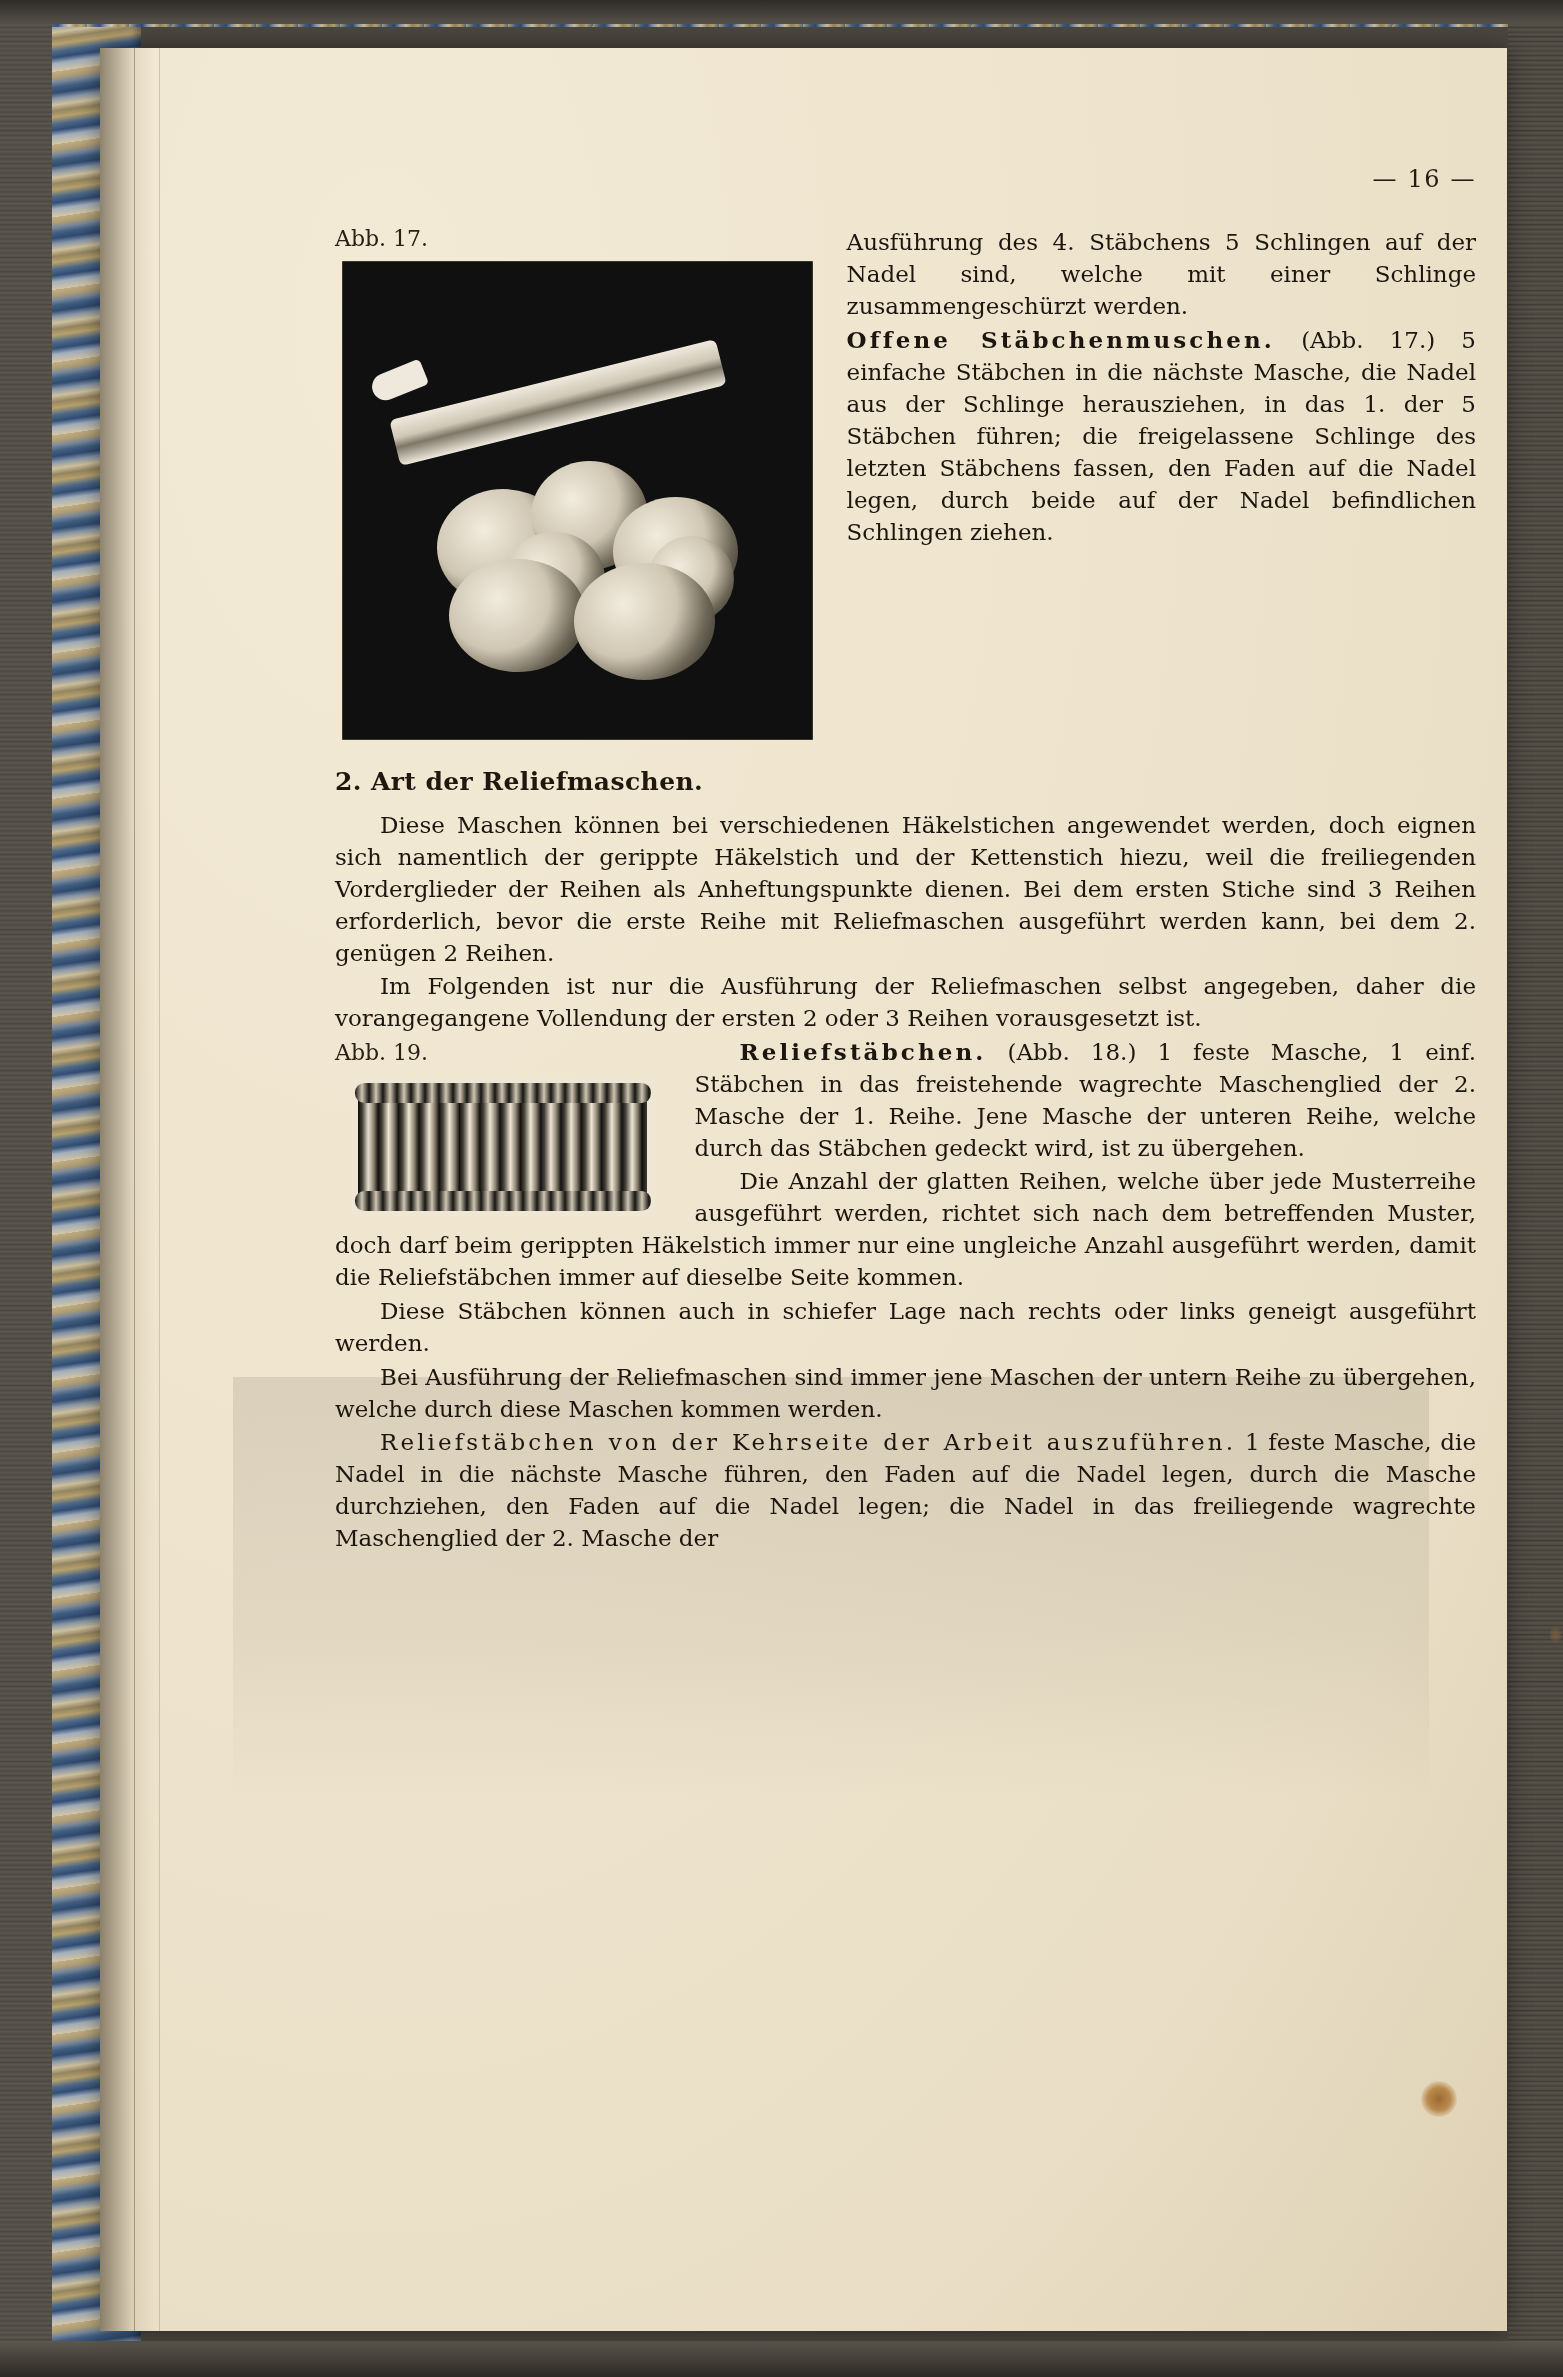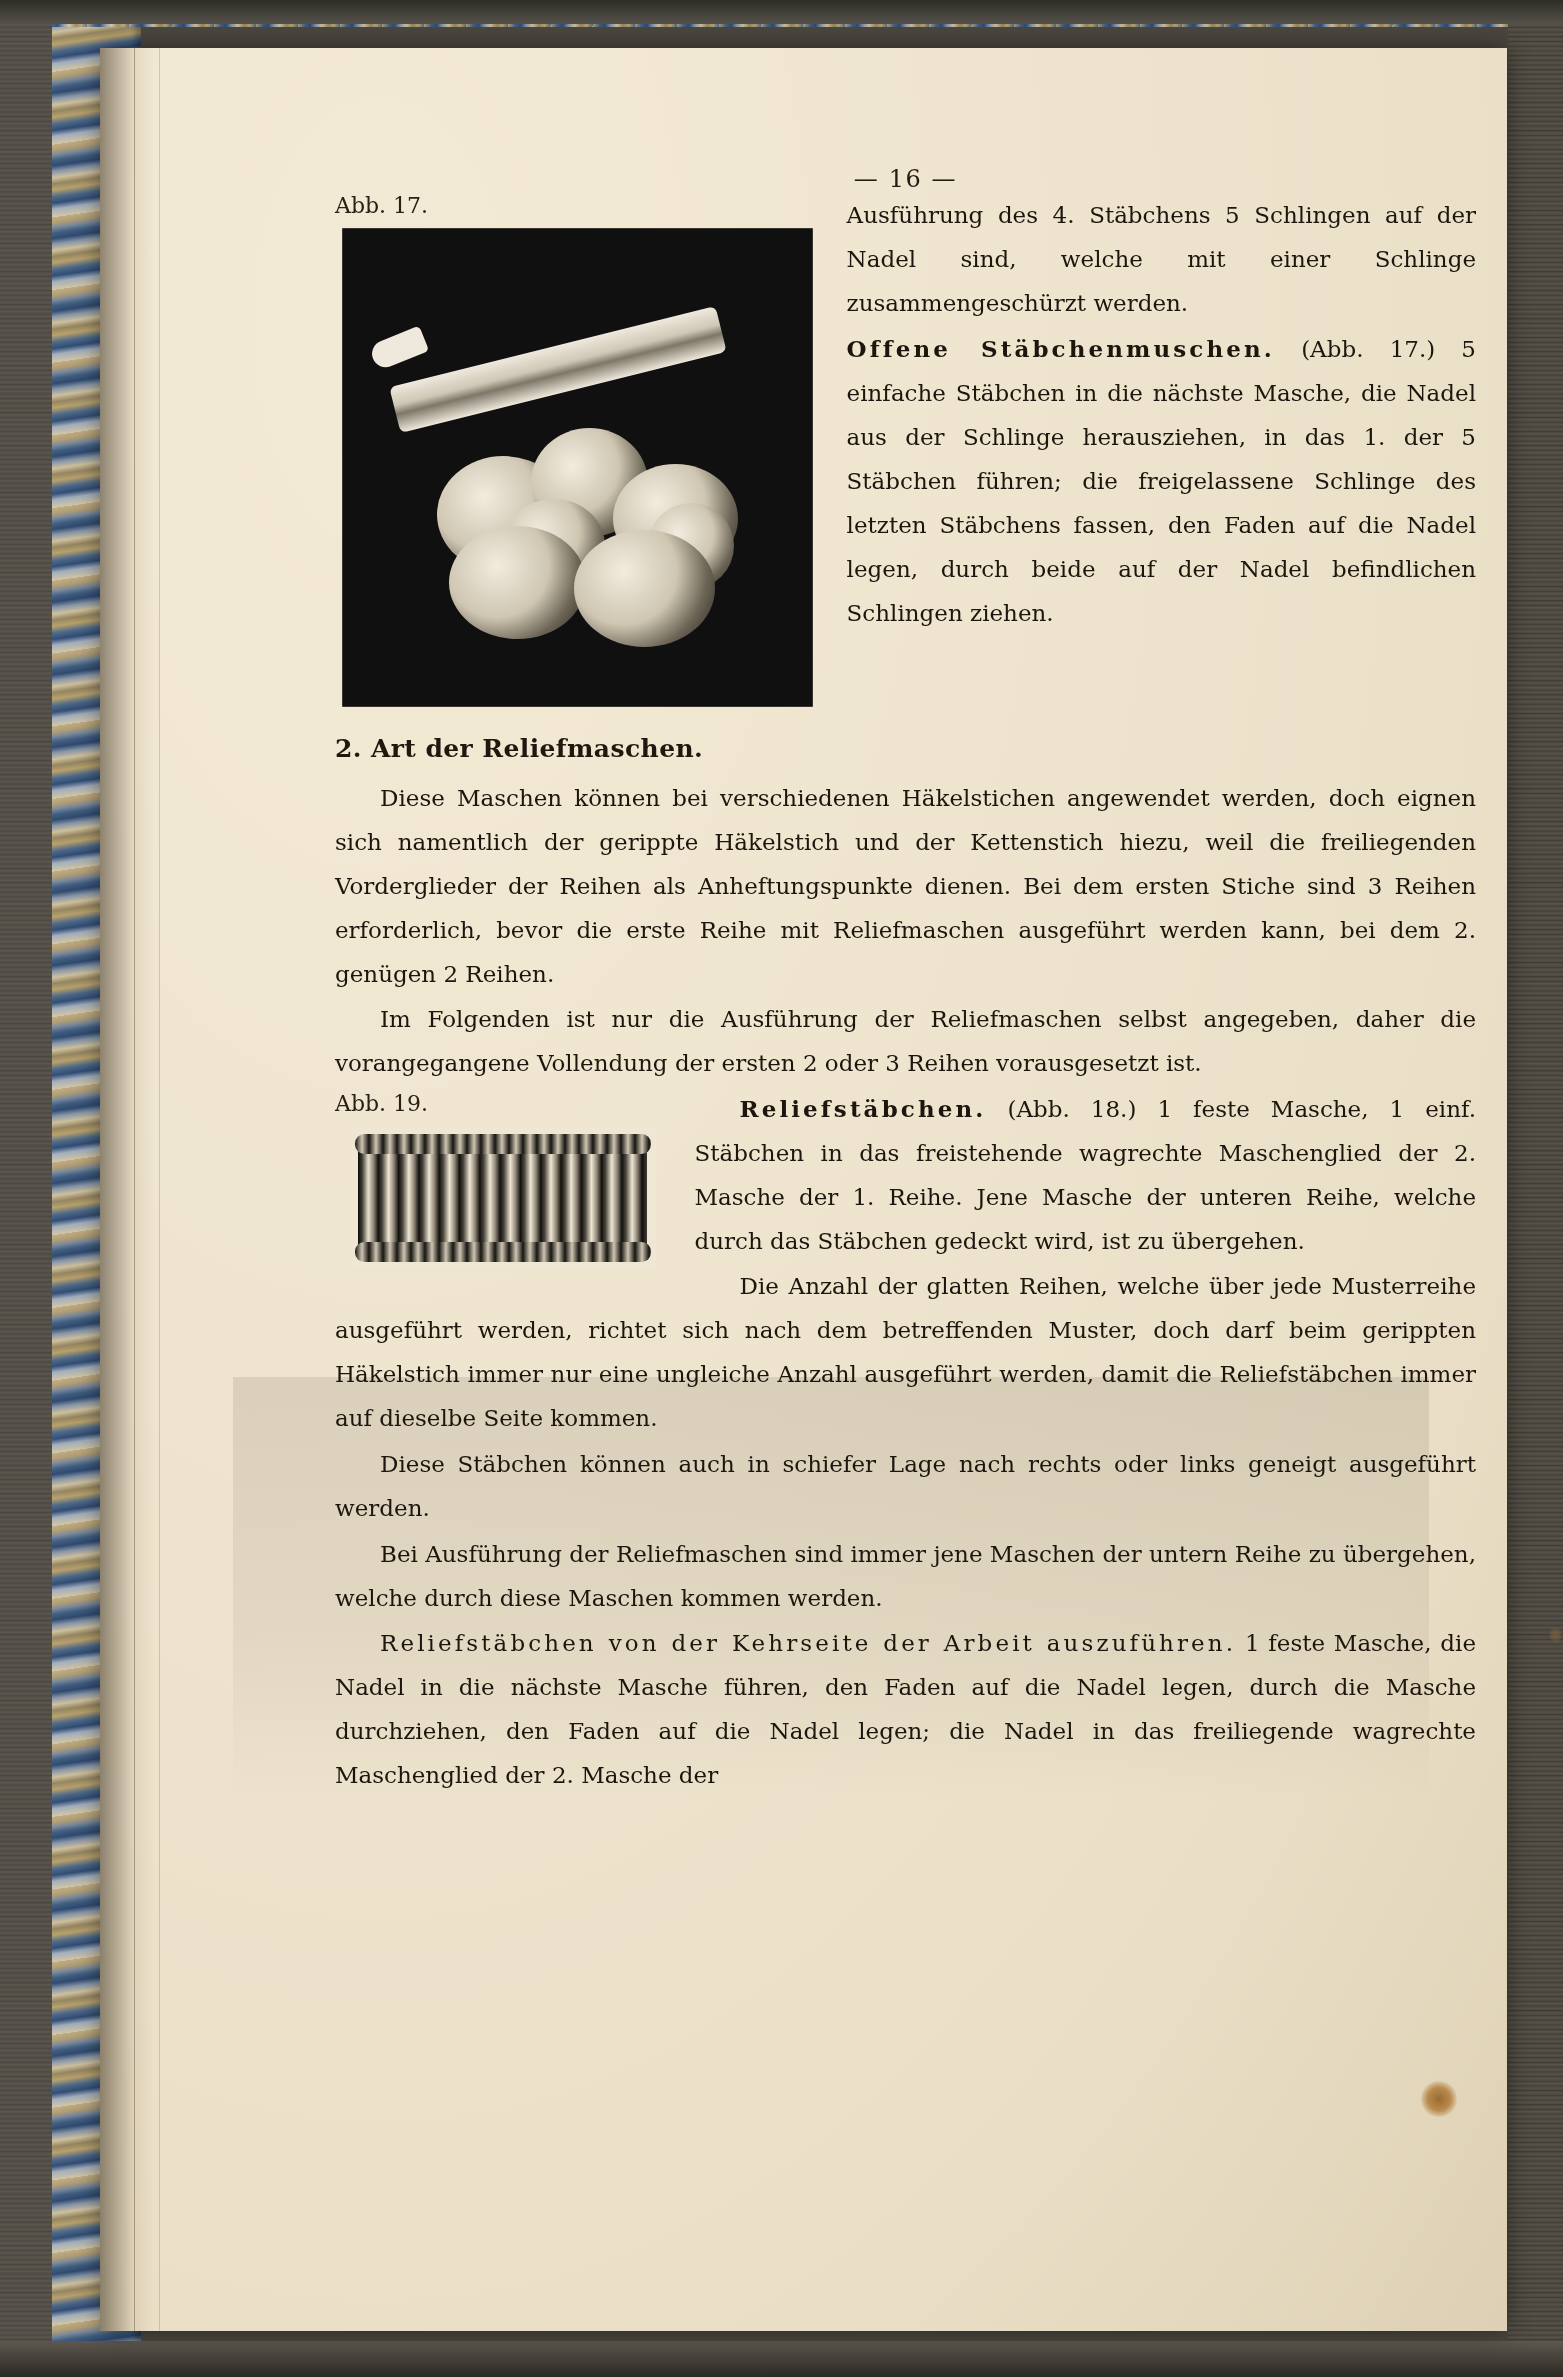--- a/index.html
+++ b/index.html
@@ -135,34 +135,35 @@
   
   #text-col {
     position: absolute;
     left: 235px;
     top: 117px;
     width: 1141px;
     color: #20180f;
   }
 
   .pagenum {
-    text-align: center;
+    text-align: right;
     font-size: 24px;
     letter-spacing: 1.6px;
+    margin-bottom: 33px;
     color: #241b11;
   }
 
   
   .body, .para, .fig-caption, .heading, .run-in {
     font-family: "DejaVu Serif", serif;
   }
 
   .para {
     font-size: 23px;
-    line-height: 44px;
+    line-height: 32px;
     text-align: justify;
     color: #1d160e;
     margin: 0 0 1.6px 0;
   }
   .para.indent { text-indent: 45px; }
 
   .heading {
     font-size: 25px;
     font-weight: bold;
     margin: 20.3px 0 12.5px 0;

